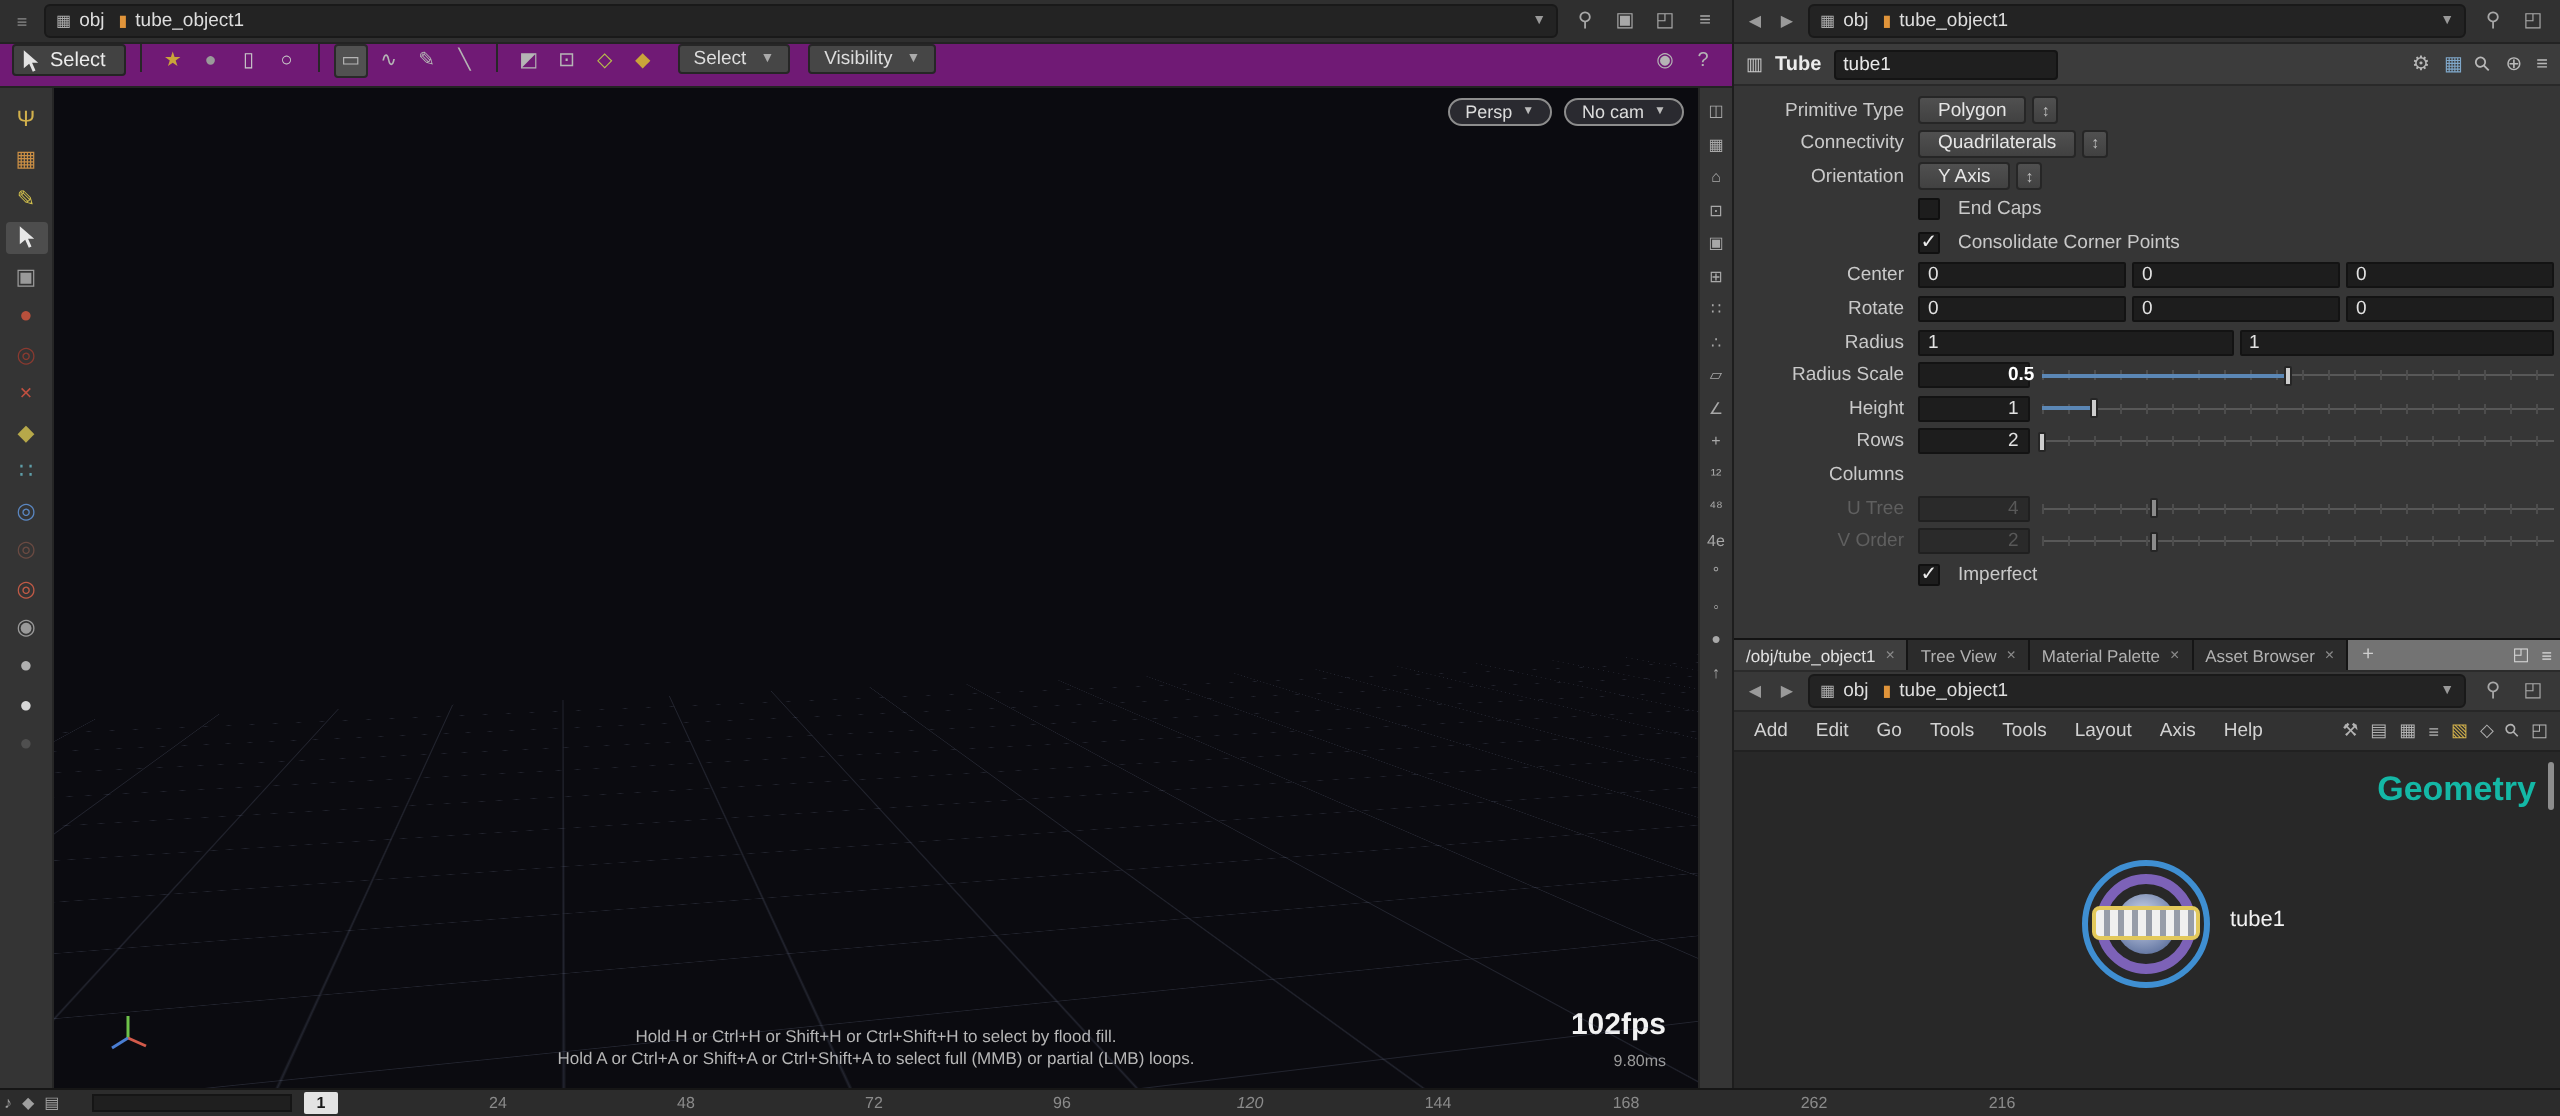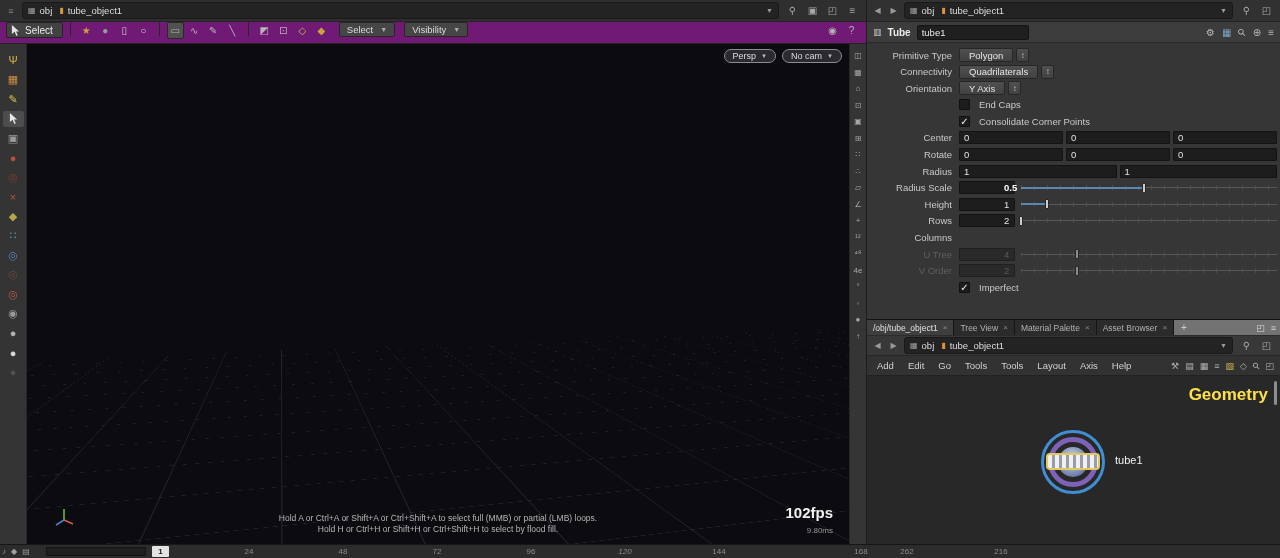--- a/index.html
+++ b/index.html
@@ -91,21 +91,21 @@
   .tab-right{display:flex;align-items:center;gap:6px;padding:0 4px;}
   .tab-right .icon{color:#d8d8d8;font-size:9px;}
 
   .net-pathbar{height:20px;background:#383838;border-top:1px solid #2b2b2b;display:flex;align-items:center;padding:0 5px;gap:5px;box-sizing:border-box;flex:none;}
   .net-menubar{height:19px;background:#323232;border-top:1px solid #272727;border-bottom:1px solid #212121;display:flex;align-items:center;padding:0 3px;font-size:9.5px;flex:none;}
   .menu-item{padding:0 7px;color:#d2d2d2;}
   .nm-icons{margin-left:auto;display:flex;gap:6px;align-items:center;padding-right:3px;}
   .nm-icons .icon{font-size:9px;color:#b2b2b2;}
 
   .net-canvas{flex:1;position:relative;background:#282828;overflow:hidden;}
-  .net-watermark{position:absolute;top:9px;right:12px;font-size:17px;font-weight:bold;color:#fde047;}
+  .net-watermark{position:absolute;top:9px;right:12px;font-size:17px;font-weight:bold;color:#14b8a6;}
   .net-scrollbar{position:absolute;top:5px;right:3px;width:3px;height:24px;background:#8d8d8d;border-radius:2px;}
   .net-node{position:absolute;left:174px;top:54px;width:64px;height:64px;}
   .ring-outer{position:absolute;inset:0;border:3px solid #3f8fd2;border-radius:50%;}
   .ring-mid{position:absolute;inset:7px;border:5px solid #7d62b8;border-radius:50%;}
   .node-core{position:absolute;inset:17px;border-radius:50%;background:radial-gradient(circle at 45% 40%,#d8e0f2,#6c7ea8 70%,#48567a);}
   .node-body{position:absolute;left:5px;top:23px;width:54px;height:17px;border:2px solid #e3c95c;border-radius:4px;background:repeating-linear-gradient(90deg,#f0f0f0 0 4px,#979da9 4px 7px);box-sizing:border-box;}
   .node-label{position:absolute;left:248px;top:78px;font-size:11px;color:#f2f2f2;}
 
   
   .playbar{position:absolute;left:0;top:544px;width:1280px;height:14px;background:#2c2c2c;border-top:1px solid #161616;font-size:8px;box-sizing:border-box;}
@@ -280,22 +280,22 @@
           <div class="vp-pill">
             <span>Persp</span>
             <span class="dd">▼</span>
           </div>
           <div class="vp-pill">
             <span>No cam</span>
             <span class="dd">▼</span>
           </div>
         </div>
         <div class="vp-hints">
+          <div class="vp-hint-line">Hold H or Ctrl+H or Shift+H or Ctrl+Shift+H to select by flood fill.</div>
           <div class="vp-hint-line">Hold A or Ctrl+A or Shift+A or Ctrl+Shift+A to select full (MMB) or partial (LMB) loops.</div>
-          <div class="vp-hint-line">Hold H or Ctrl+H or Shift+H or Ctrl+Shift+H to select by flood fill.</div>
         </div>
         <div class="vp-fps">102fps</div>
         <div class="vp-ms">9.80ms</div>
         <div class="axis-gizmo">
           <svg width="22" height="22">
               <line x1="11" y1="12" x2="11" y2="1" stroke="#6ec24a" stroke-width="1.5"></line>
               <line x1="11" y1="12" x2="20" y2="16" stroke="#d35a4a" stroke-width="1.5"></line>
               <line x1="11" y1="12" x2="3" y2="17" stroke="#4a7ed3" stroke-width="1.5"></line>
             </svg>
         </div>
@@ -569,20 +569,20 @@
       </div>
     <div class="pb-range"></div>
     <div class="pb-frame">1</div>
     <div class="pb-ticks">
         <span class="pb-tick" style="left: 10%;">24</span>
         <span class="pb-tick" style="left: 20%;">48</span>
         <span class="pb-tick" style="left: 30%;">72</span>
         <span class="pb-tick" style="left: 40%;">96</span>
         <span class="pb-tick" style="left: 50%; font-style: italic;">120</span>
         <span class="pb-tick" style="left: 60%;">144</span>
-        <span class="pb-tick" style="left: 70%; margin-left: 48px;">168</span>
+        <span class="pb-tick" style="left: 70%;">168</span>
         <span class="pb-tick" style="left: 80%;">262</span>
         <span class="pb-tick" style="left: 90%;">216</span>
       </div>
     <div class="pb-right"></div>
   </div>
 
 </div>
 
 </body></html>

